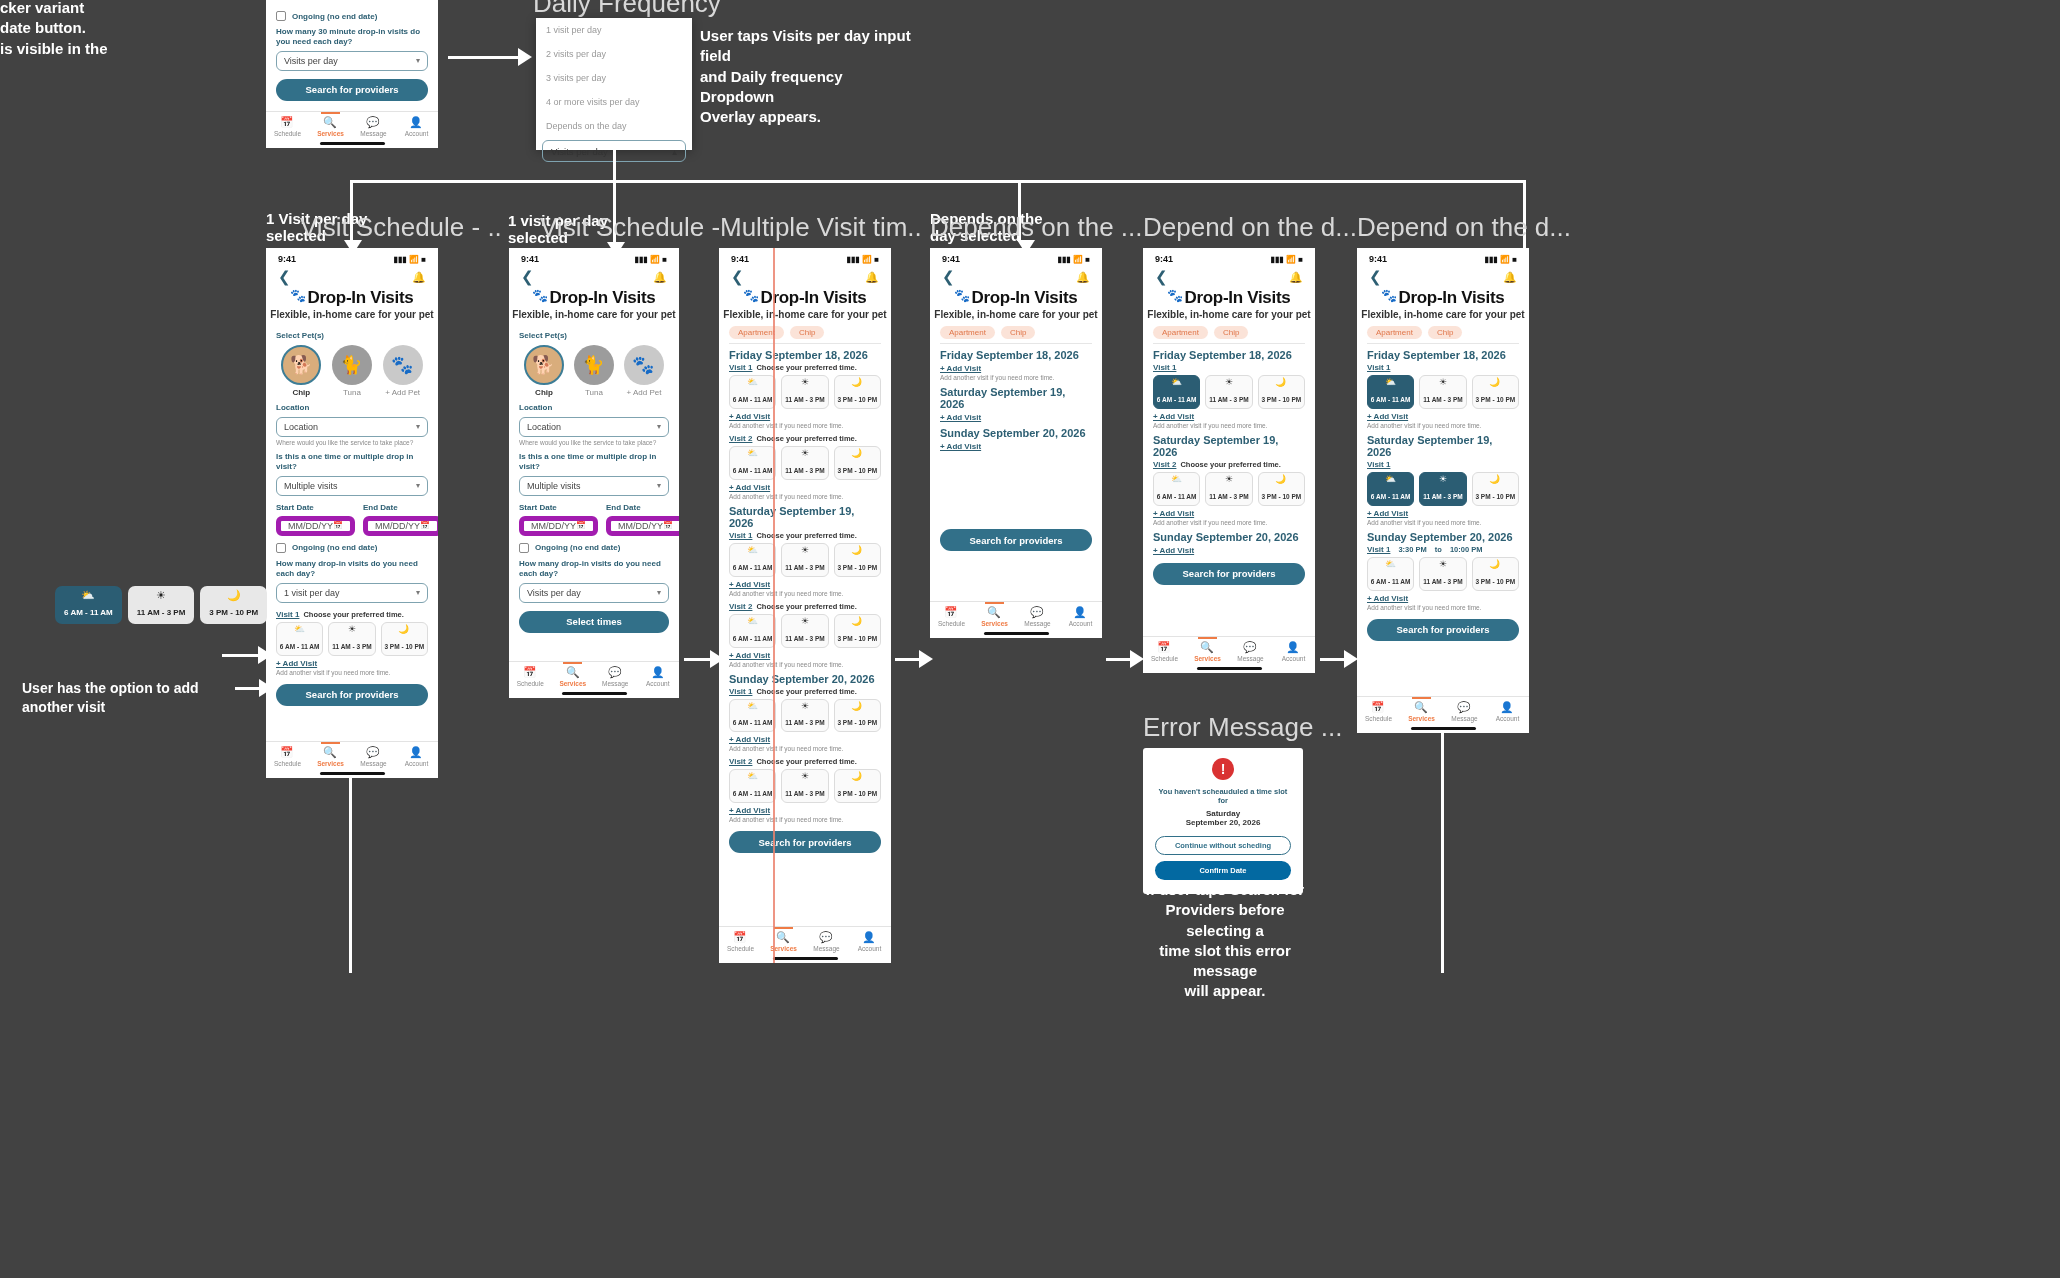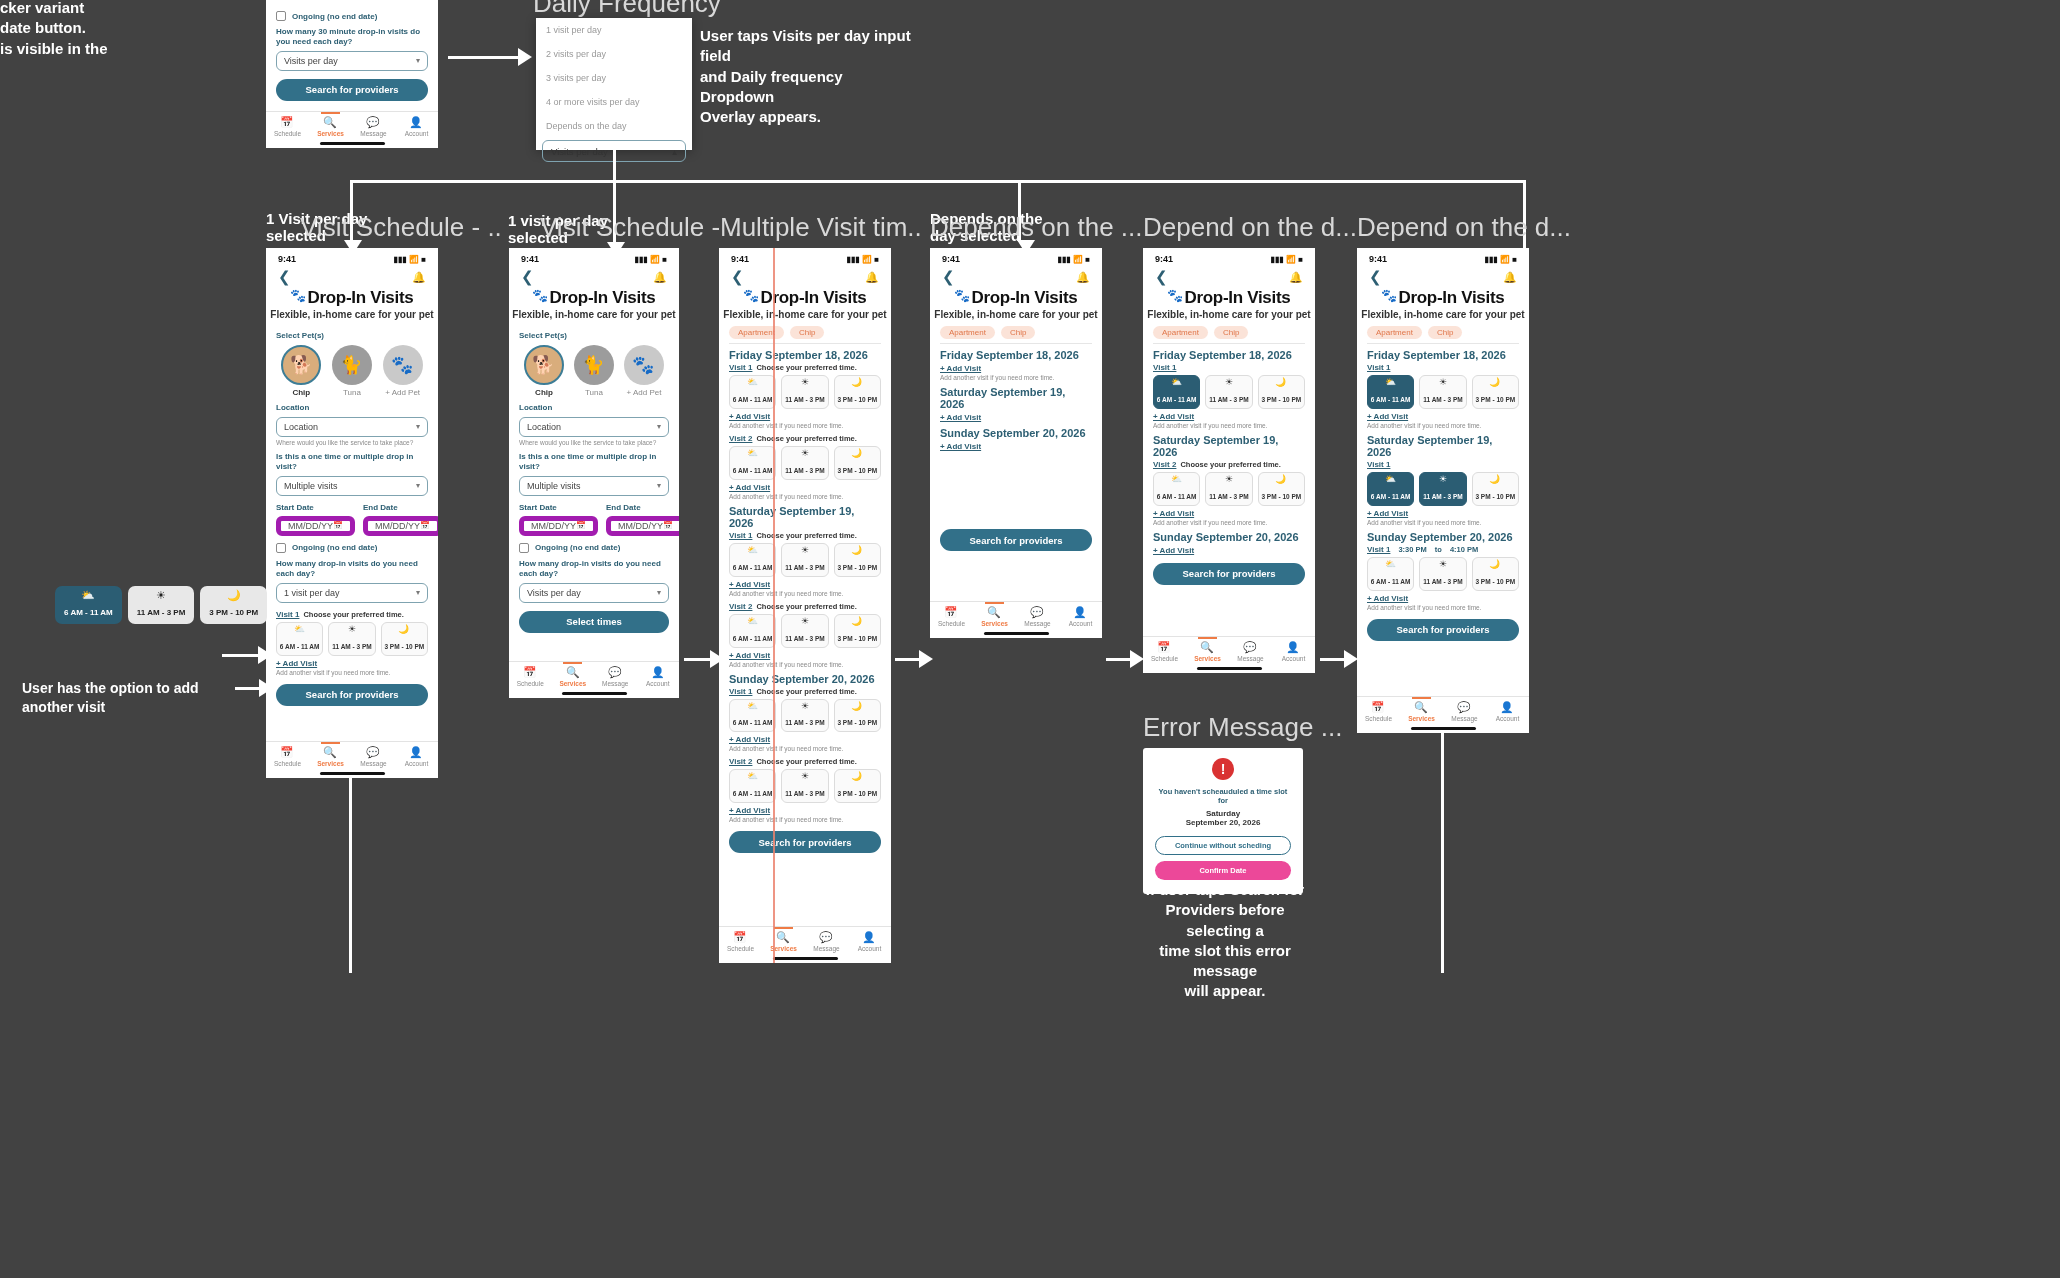--- a/index.html
+++ b/index.html
@@ -173,21 +173,21 @@
     display:flex;align-items:center;justify-content:center;
   }
   .err-t1 { font-size:7.5px; color:#2d5f73; font-weight:700;}
   .err-t2 { font-size:8px; color:#333; font-weight:700; margin-top:4px;}
   .err-t3 { font-size:8px; color:#333; font-weight:700;}
   .err-btn-o {
     border:1px solid #327089; color:#327089; border-radius:14px;
     font-size:7.5px; font-weight:700; padding:4px 0; margin-top:9px;
   }
   .err-btn-f {
-    background:#ec4899; color:#fff; border-radius:14px;
+    background:#0369a1; color:#fff; border-radius:14px;
     font-size:7.5px; font-weight:700; padding:5px 0; margin-top:6px;
   }
 
   .redline { position:absolute; width:2px; background:rgba(235,130,110,.85); }
 </style>
 </head>
 <body>
 
 <div class="board">
 
@@ -694,21 +694,21 @@
         <div class="chip sel"><span class="ic">☀</span><span class="tx">11 AM - 3 PM</span></div>
         <div class="chip"><span class="ic">🌙</span><span class="tx">3 PM - 10 PM</span></div>
       </div>
       <div class="addvisit">+ Add Visit</div>
       <div class="addnote">Add another visit if you need more time.</div>
       <div class="sched-date">Sunday September 20, 2026</div>
       <div class="visit-row">
         <span class="visit-lbl">Visit 1</span>
         <span class="timerange">3:30 PM</span>
         <span class="timerange">to</span>
-        <span class="timerange">4:10 PM</span>
+        <span class="timerange">10:00 PM</span>
       </div>
       <div class="chips">
         <div class="chip"><span class="ic">⛅</span><span class="tx">6 AM - 11 AM</span></div>
         <div class="chip"><span class="ic">☀</span><span class="tx">11 AM - 3 PM</span></div>
         <div class="chip"><span class="ic">🌙</span><span class="tx">3 PM - 10 PM</span></div>
       </div>
       <div class="addvisit">+ Add Visit</div>
       <div class="addnote">Add another visit if you need more time.</div>
       <div class="btn-primary">Search for providers</div>
     </div>

